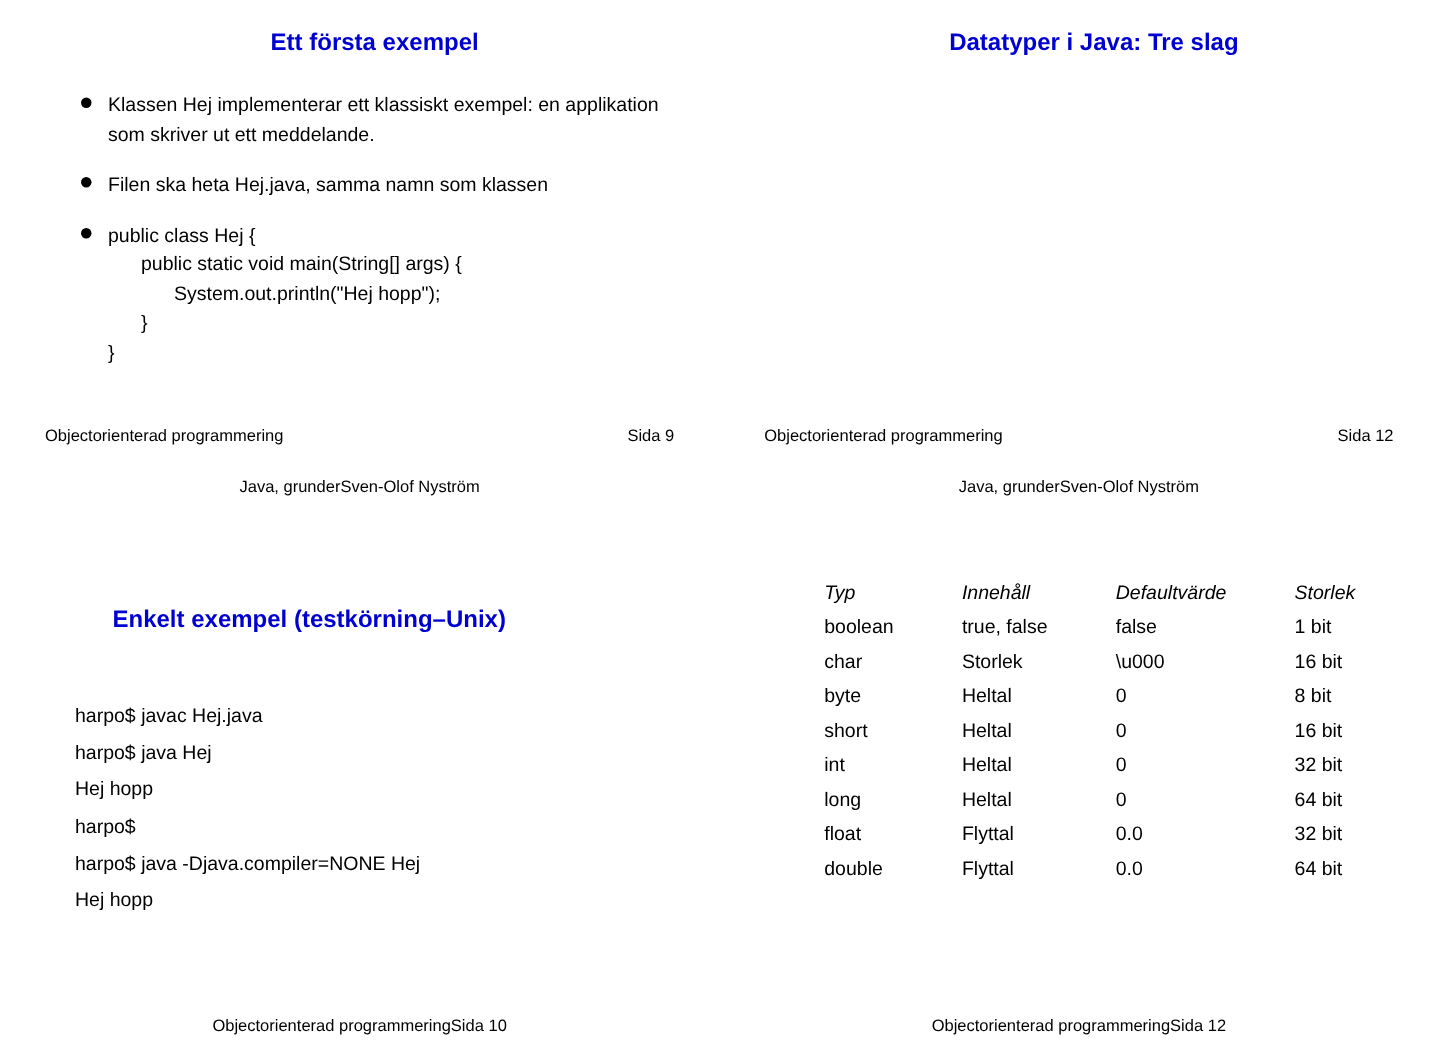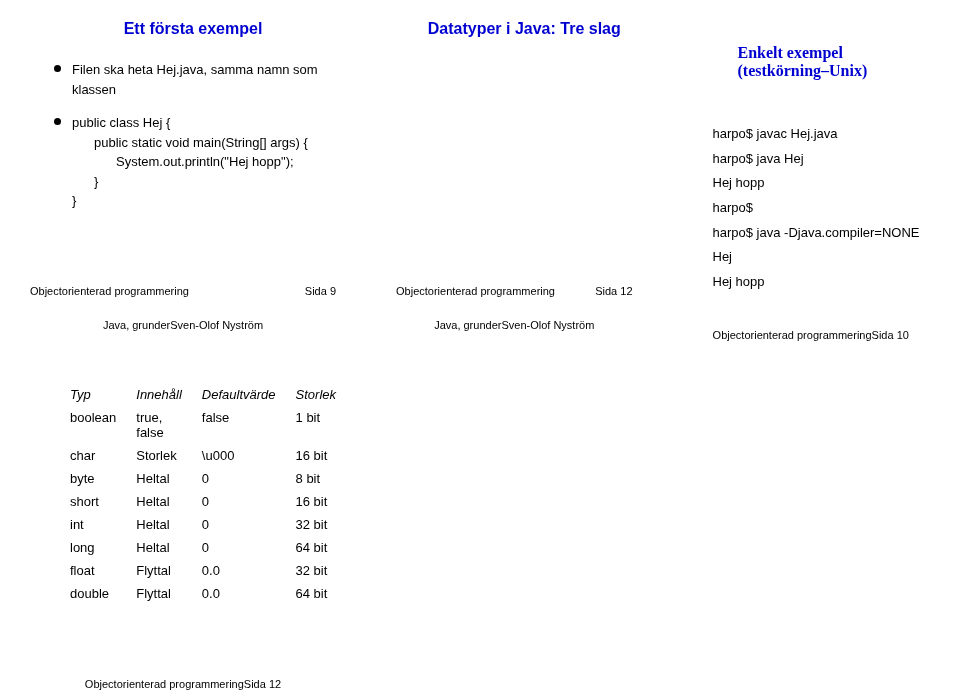--- a/index.html
+++ b/index.html
@@ -7,21 +7,21 @@
       font-family: Arial, Helvetica, sans-serif;
       background: #fff;
       width: 959px;
       height: 698px;
       overflow: hidden;
       font-size: 13px;
       color: #000;
     }
     .page {
       display: grid;
-      grid-template-columns: 1fr 1fr 1fr;
+      grid-template-columns: 1fr 1fr;
       grid-template-rows: 1fr 1fr;
       width: 100%;
       height: 100%;
     }
     .quad {
       padding: 20px 30px 10px 50px;
       position: relative;
       display: flex;
       flex-direction: column;
     }
@@ -88,20 +88,21 @@
     .spacer { flex: 1; }
   </style>
 </head>
 <body>
 
 <div class="page">
 
   <div class="quad q1">
     <div class="heading">Ett första exempel</div>
     <ul class="bullets">
+      <li>Klassen Hej implementerar ett klassiskt exempel: en applikation som skriver ut ett meddelande.</li>
       <li>Filen ska heta Hej.java, samma namn som klassen</li>
       <li>
         <div>public class Hej {</div>
         <div class="sub">public static void main(String[] args) {</div>
         <div class="sub2">System.out.println("Hej hopp");</div>
         <div class="sub">}</div>
         <div>}</div>
       </li>
     </ul>
     <div class="spacer"></div>
@@ -122,21 +123,21 @@
       <span>Objectorienterad programmering</span>
       <span>Sida 12</span>
     </div>
     <div class="footer" style="bottom:18px;">
       <span>Java, grunder</span>
       <span>Sven-Olof Nyström</span>
     </div>
   </div>
 
   <div class="quad q3">
-    <div class="heading left" style="margin-top:24px;font-family:Liberation Serif, serif;">Enkelt exempel (testkörning–Unix)</div>
+    <div class="heading left" style="margin-top:36px;">Enkelt exempel (testkörning–Unix)</div>
     <div style="margin-top:20px; line-height:1.9;">
       <div>harpo$ javac Hej.java</div>
       <div>harpo$ java Hej</div>
       <div>Hej hopp</div>
       <div>harpo$</div>
       <div>harpo$ java -Djava.compiler=NONE Hej</div>
       <div>Hej hopp</div>
     </div>
     <div class="spacer"></div>
     <div class="footer">

